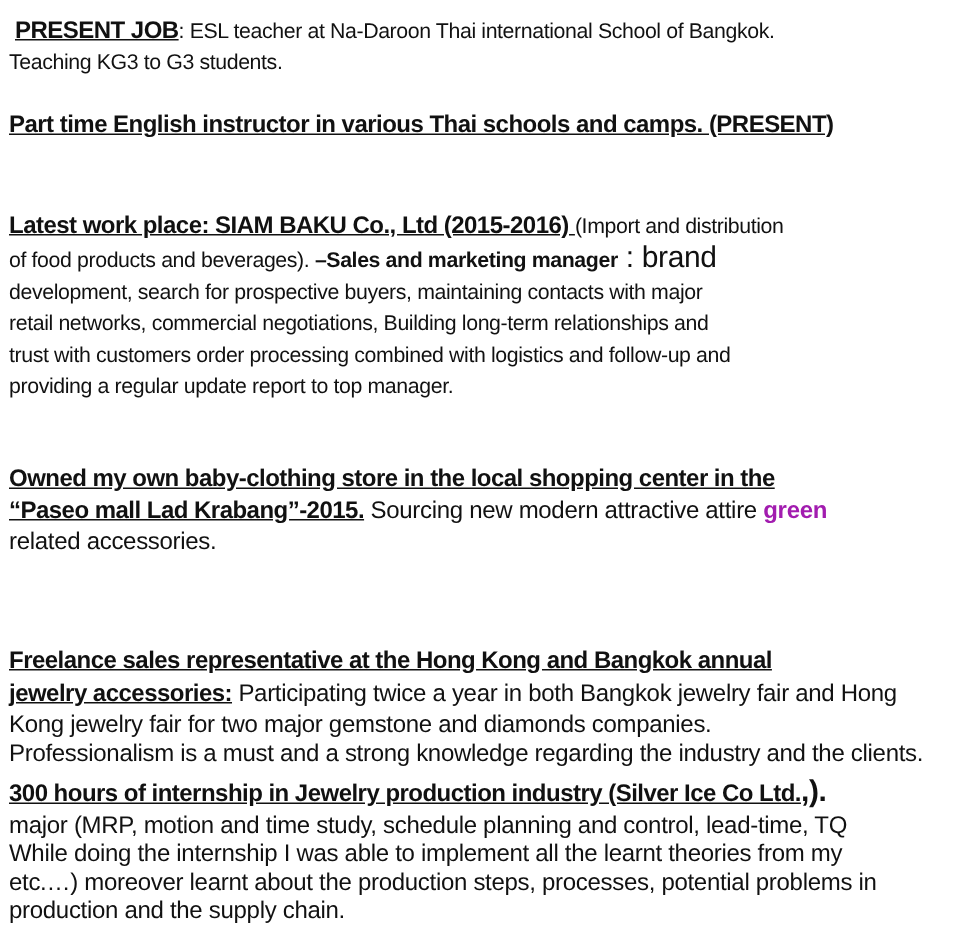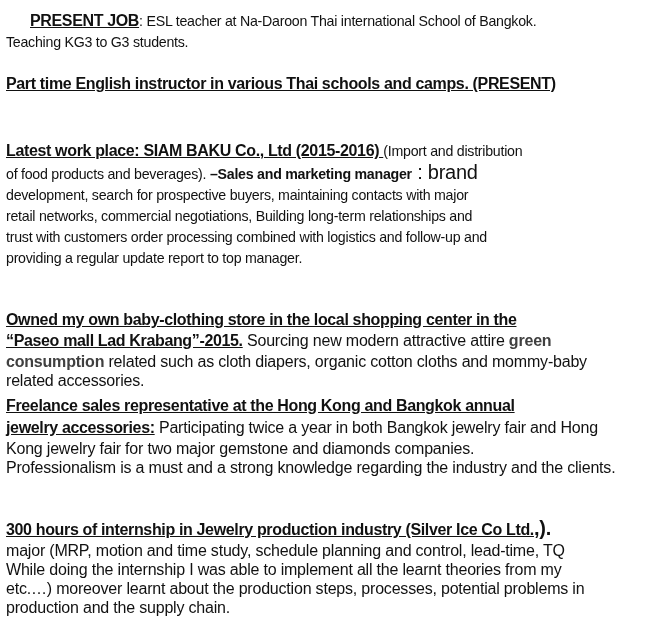--- a/index.html
+++ b/index.html
@@ -5,32 +5,32 @@
   html, body { margin: 0; padding: 0; background: #ffffff; }
   body {
     width: 645px; height: 632px; overflow: hidden; position: relative;
     font-family: "Liberation Sans", sans-serif; color: #111111;
   }
   .doc { position: absolute; left: 6px; top: 0; width: 630px; }
   .p { position: absolute; left: 0; font-size: 14.2px; line-height: 21px; white-space: nowrap; letter-spacing: -0.25px; }
   .p .line { display: block; }
   .h { font-weight: bold; text-decoration: underline; font-size: 16px; letter-spacing: -0.35px; }
   .b { font-weight: bold; }
-  .g { color: #404040; font-weight: bold; }
+  .g { color: #a21caf; font-weight: bold; }
   .s { font-size: 16px; line-height: 19px; letter-spacing: -0.2px; }
   .big { font-size: 20px; }
 </style>
 </head>
 <body>
 
 <div class="doc">
 
   <div class="p" style="top:10px;">
     <span class="line">
-      <span class="h" style="padding-left:4px;margin-left:20px;">PRESENT JOB</span><span>: ESL teacher at Na-Daroon Thai international School of Bangkok.</span>
+      <span class="h" style="padding-left:4px;">PRESENT JOB</span><span>: ESL teacher at Na-Daroon Thai international School of Bangkok.</span>
     </span>
     <span class="line">Teaching KG3 to G3 students.</span>
   </div>
 
   <div class="p" style="top:73px;">
     <span class="line h">Part time English instructor in various Thai schools and camps. (PRESENT)</span>
   </div>
 
   <div class="p" style="top:140px;">
     <span class="line">
@@ -43,27 +43,24 @@
     <span class="line">retail networks, commercial negotiations, Building long-term relationships and</span>
     <span class="line">trust with customers order processing combined with logistics and follow-up and</span>
     <span class="line">providing a regular update report to top manager.</span>
   </div>
 
   <div class="p" style="top:309px;">
     <span class="line h">Owned my own baby-clothing store in the local shopping center in the</span>
     <span class="line" style="line-height:22px;">
       <span class="h">“Paseo mall Lad Krabang”-2015.</span><span class="s"> Sourcing new modern attractive attire </span><span class="s g">green</span>
     </span>
-    <span class="line s">
-      <span class="g">consumption</span><span> related such as cloth diapers, organic cotton cloths and mommy-baby</span>
-    </span>
     <span class="line s">related accessories.</span>
   </div>
 
-  <div class="p" style="top:395px;">
+  <div class="p" style="top:430px;">
     <span class="line h" style="line-height:22px;">Freelance sales representative at the Hong Kong and Bangkok annual</span>
     <span class="line" style="line-height:22px;">
       <span class="h">jewelry accessories:</span><span class="s"> Participating twice a year in both Bangkok jewelry fair and Hong</span>
     </span>
     <span class="line s">Kong jewelry fair for two major gemstone and diamonds companies.</span>
     <span class="line s">Professionalism is a must and a strong knowledge regarding the industry and the clients.</span>
   </div>
 
   <div class="p" style="top:517px;">
     <span class="line" style="line-height:22px;">

